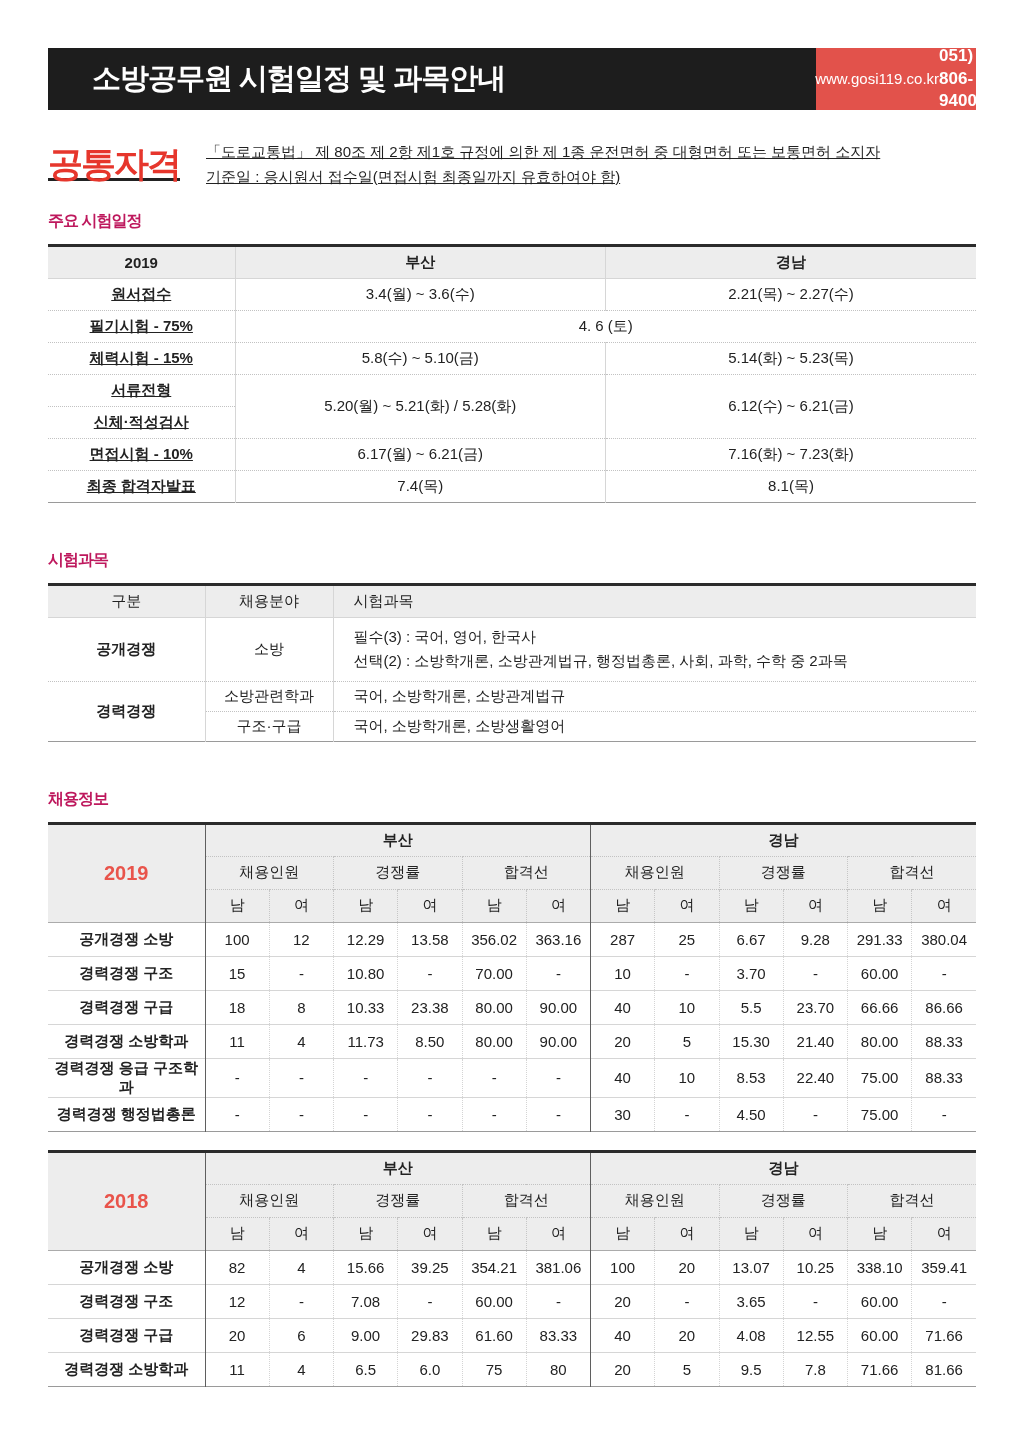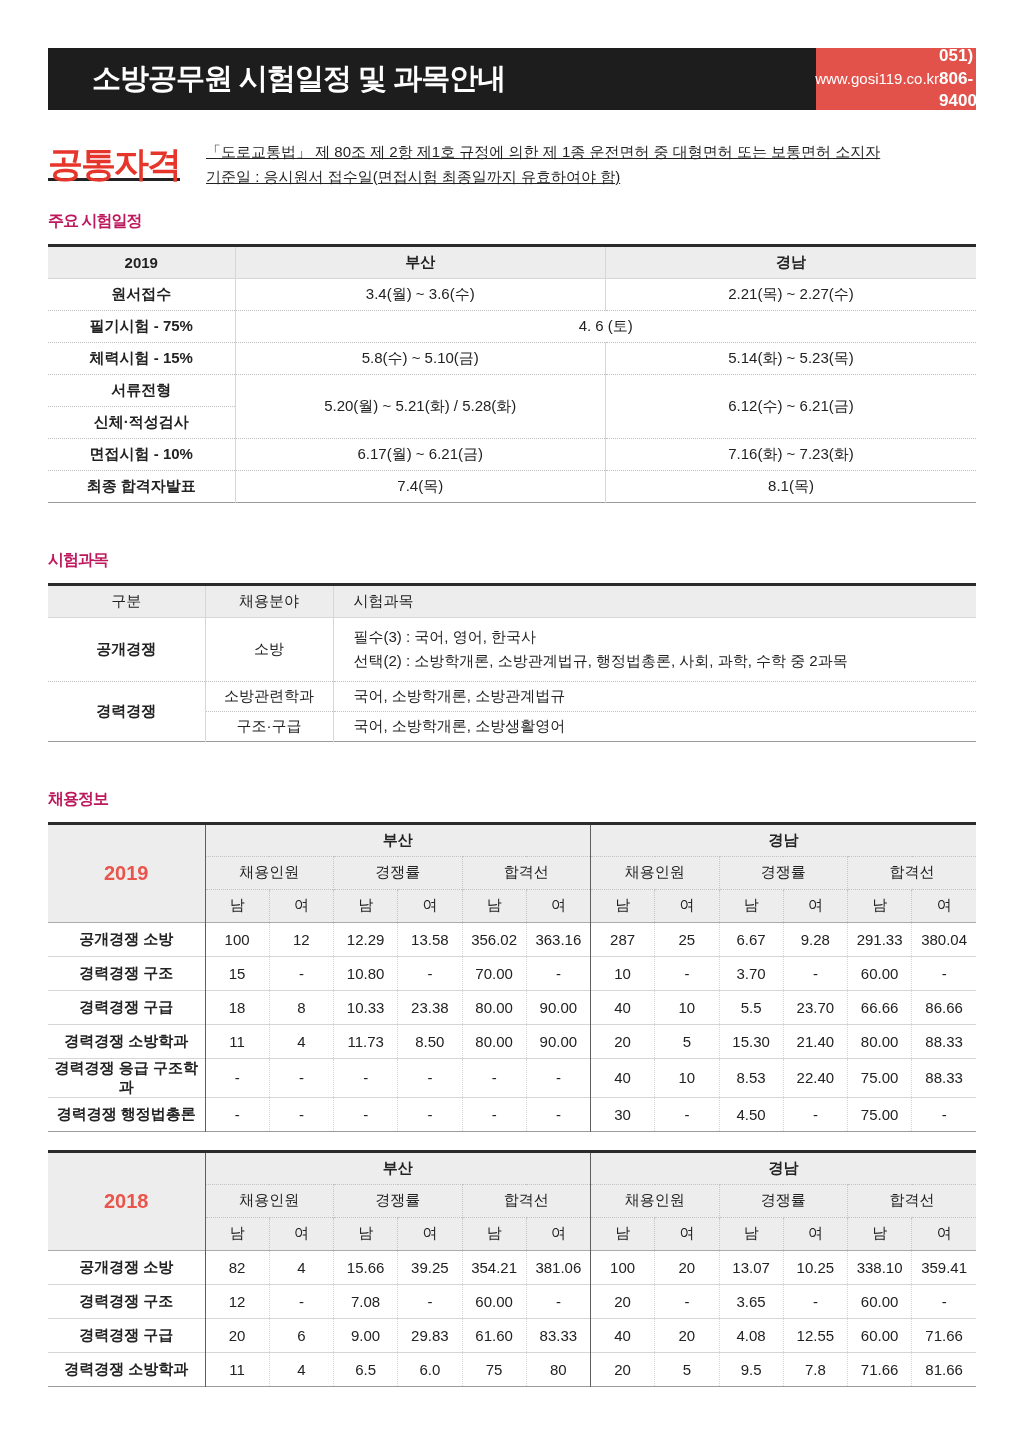--- a/index.html
+++ b/index.html
@@ -45,21 +45,21 @@
   
   table { width:100%; border-collapse:collapse; table-layout:fixed;
           border-top:3px solid #2b2b2b; border-bottom:1px solid #9a9a9a; }
   th,td { font-size:15px; text-align:center; vertical-align:middle; }
   thead th { background:#ededed; height:33px; }
 
   
   .sched thead th { font-weight:700; }
   .sched thead th + th { border-left:1px solid #d6d6d6; }
   .sched tbody tr { height:32px; }
-  .sched tbody th { font-weight:700; }
+  .sched tbody th { font-weight:700;text-decoration:underline; }
   .sched tbody td { border-left:1px solid #d6d6d6; font-weight:400; }
   .sched tbody tr > * { border-top:1px dotted #c2c2c2; }
   .sched tbody tr:first-child > * { border-top:1px solid #d6d6d6; }
 
   
   .subj thead th { font-weight:400; }
   .subj thead th + th { border-left:1px solid #d6d6d6; }
   .subj thead th.h-left { text-align:left; padding-left:20px; }
   .subj tbody th { font-weight:700; }
   .subj tbody td { border-left:1px solid #d6d6d6; font-weight:400; }

